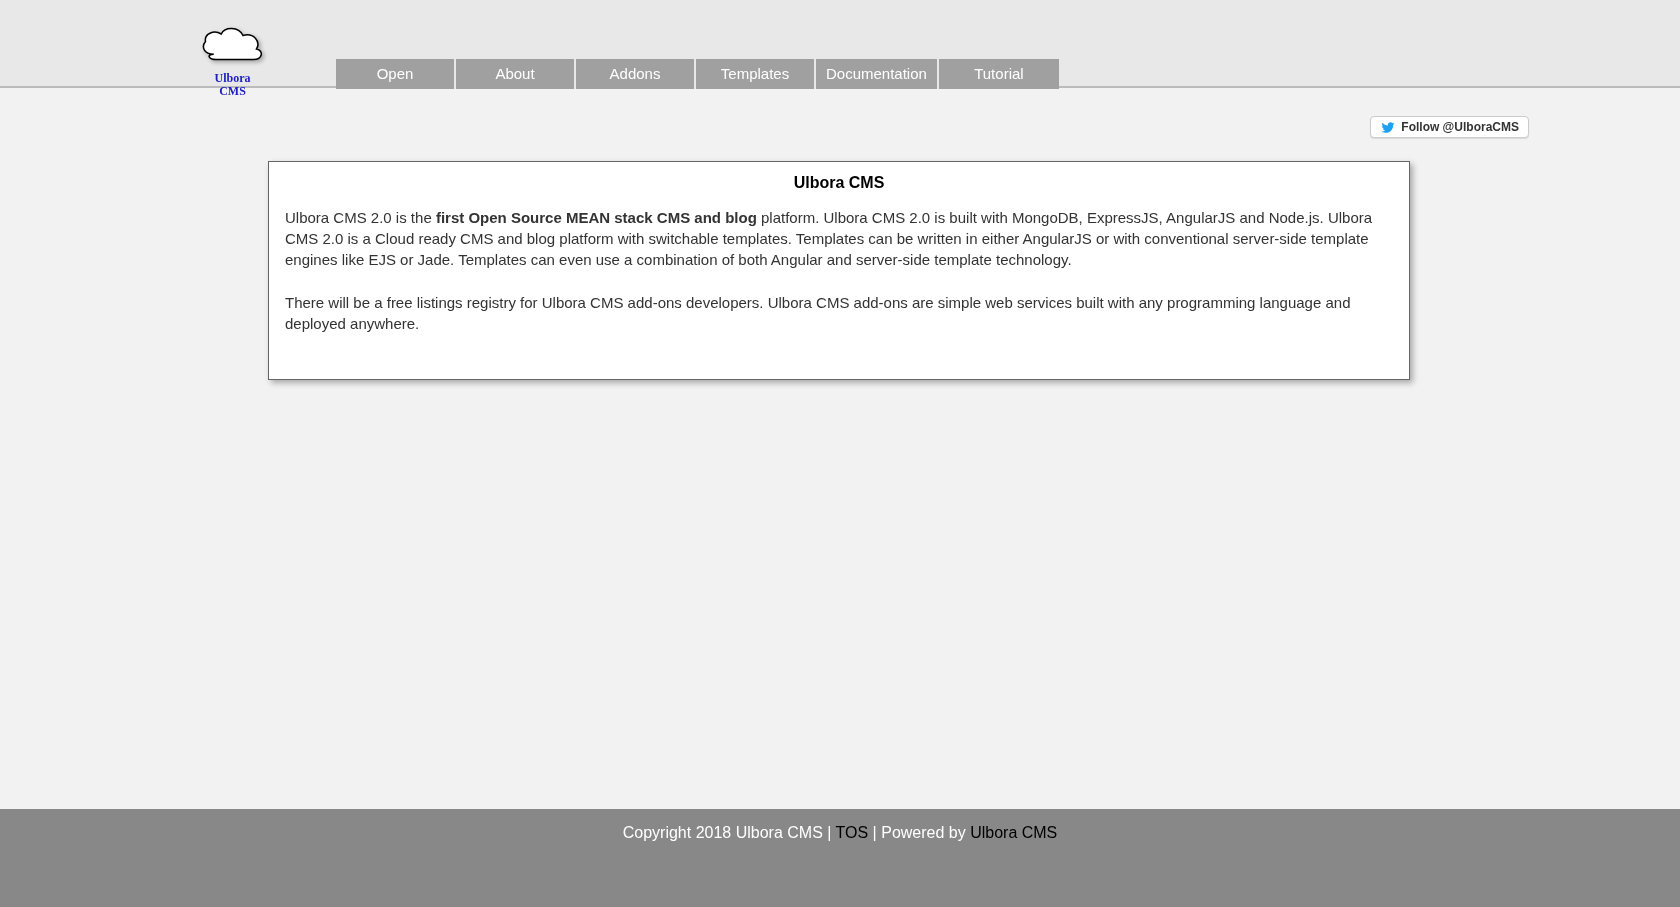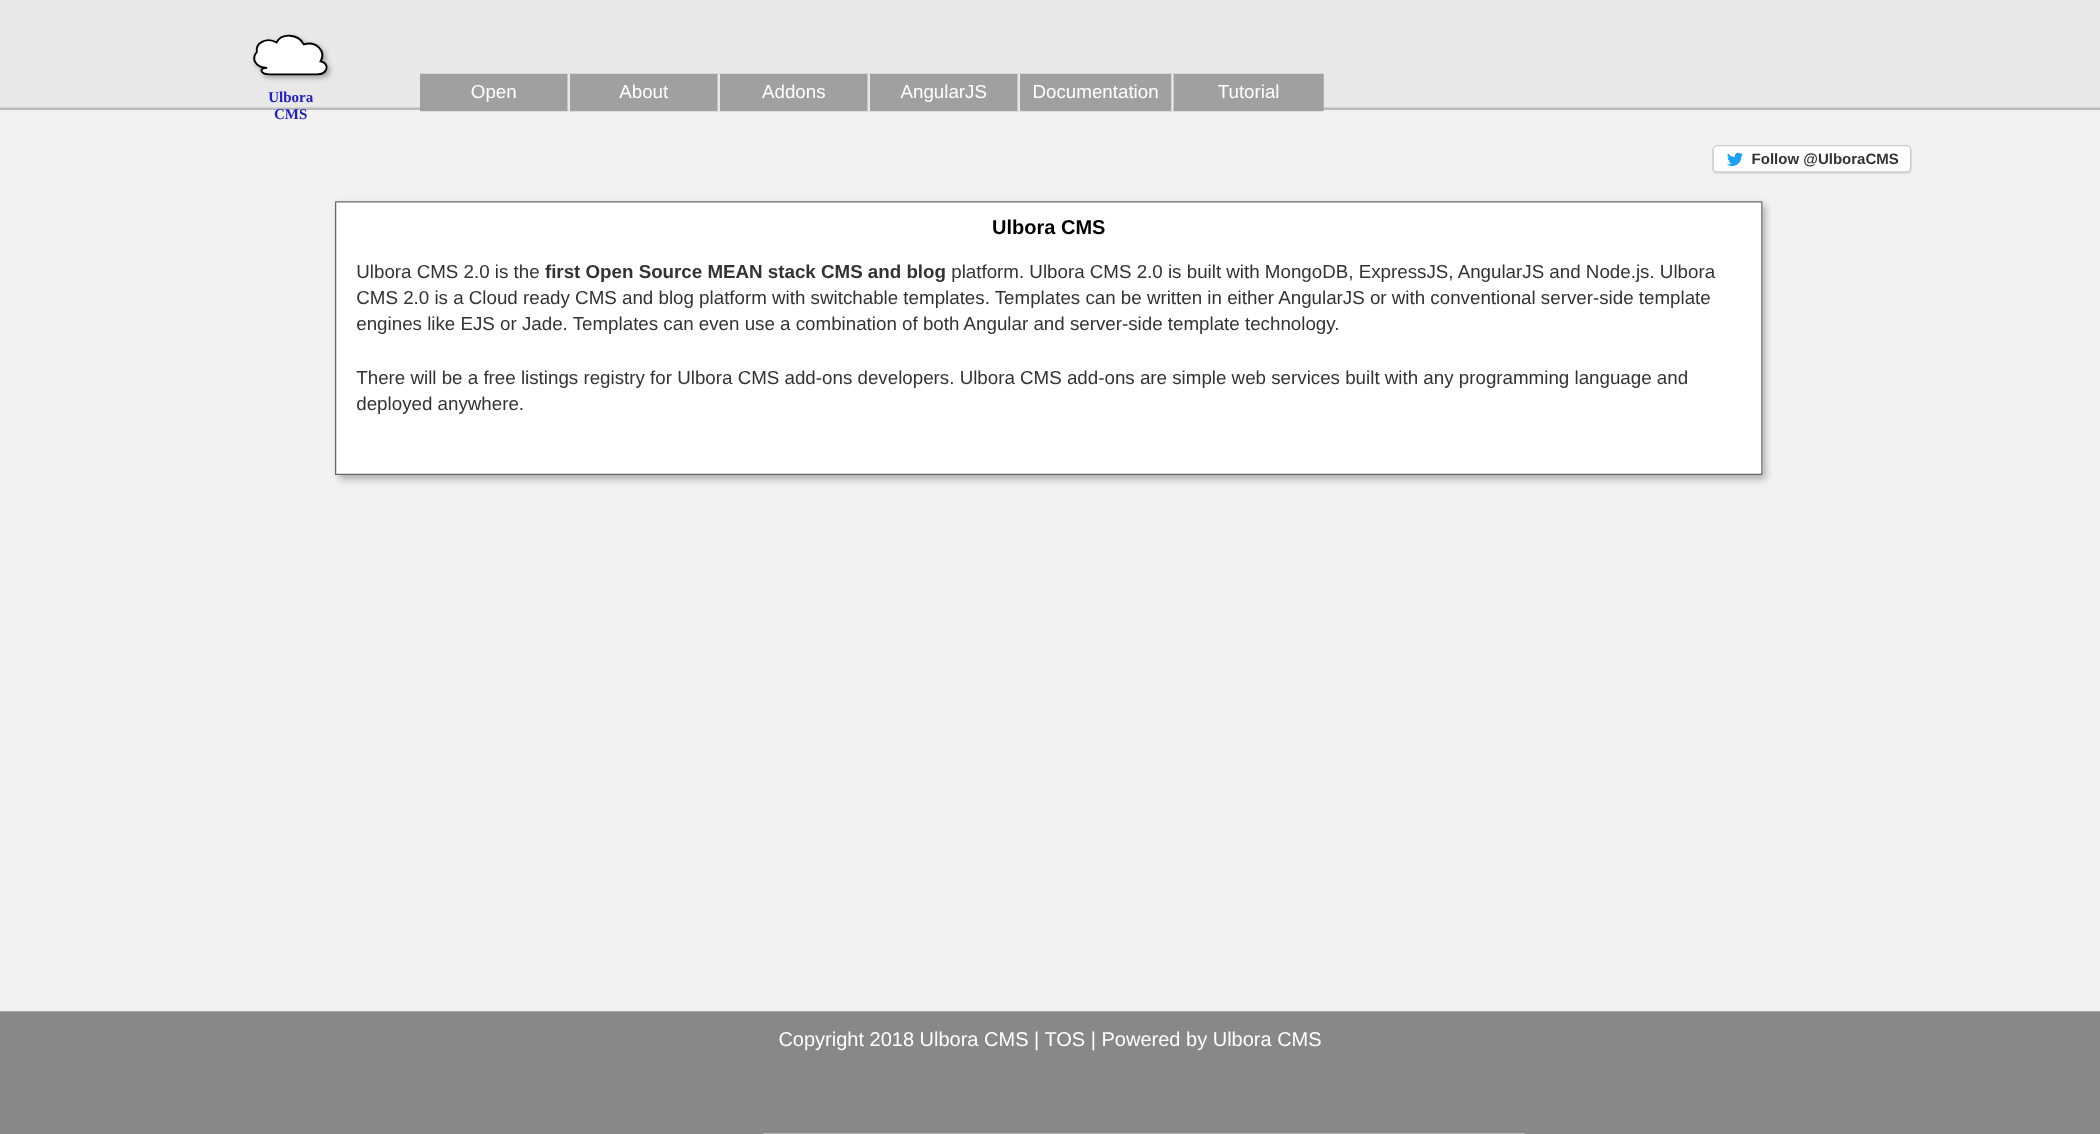--- a/index.html
+++ b/index.html
@@ -142,21 +142,21 @@
       width: 100%;
       height: 98px;
       background: #888;
       color: #fff;
       text-align: center;
       font-size: 16px;
       padding-top: 15px;
     }
     
     .footer a {
-      color: #ffffff;
+      color: #000000;
       text-decoration: none;
     }
     
     .sep {
       color: #fff;
     }
   </style>
 </head>
 <body>
 
@@ -175,21 +175,21 @@
     <div class="logo-text">
       <span>Ulbora</span><br>
       <span>CMS</span>
     </div>
   </div>
 
   <div class="nav-container">
     <div class="nav-item">Open</div>
     <div class="nav-item">About</div>
     <div class="nav-item">Addons</div>
-    <div class="nav-item">AngularJS</div>
+    <div class="nav-item">Templates</div>
     <div class="nav-item">Documentation</div>
     <div class="nav-item">Tutorial</div>
   </div>
 </div>
 
 <div class="follow-container">
   <div class="follow-button">
     <svg class="twitter-bird" viewBox="0 0 24 24" fill="#1da1f2">
       <path d="M23.95 4.57c-.88.39-1.83.65-2.83.77 1.02-.61 1.8-1.57 2.17-2.72-.95.56-2.01.97-3.13 1.2-.9-.96-2.18-1.56-3.6-1.56-2.72 0-4.93 2.21-4.93 4.93 0 .39.04.77.13 1.13C7.69 8.09 4.07 6.13 1.64 3.16c-.42.73-.67 1.57-.67 2.47 0 1.71.87 3.22 2.19 4.1-.81-.03-1.57-.25-2.23-.62v.06c0 2.39 1.7 4.38 3.95 4.83-.41.11-.85.17-1.3.17-.32 0-.63-.03-.93-.09.63 1.96 2.45 3.38 4.6 3.42-1.69 1.32-3.81 2.11-6.12 2.11-.4 0-.79-.02-1.18-.07 2.19 1.4 4.78 2.22 7.57 2.22 9.08 0 14.05-7.52 14.05-14.05 0-.21 0-.43-.02-.64.97-.7 1.8-1.56 2.47-2.55z"></path>
     </svg>

